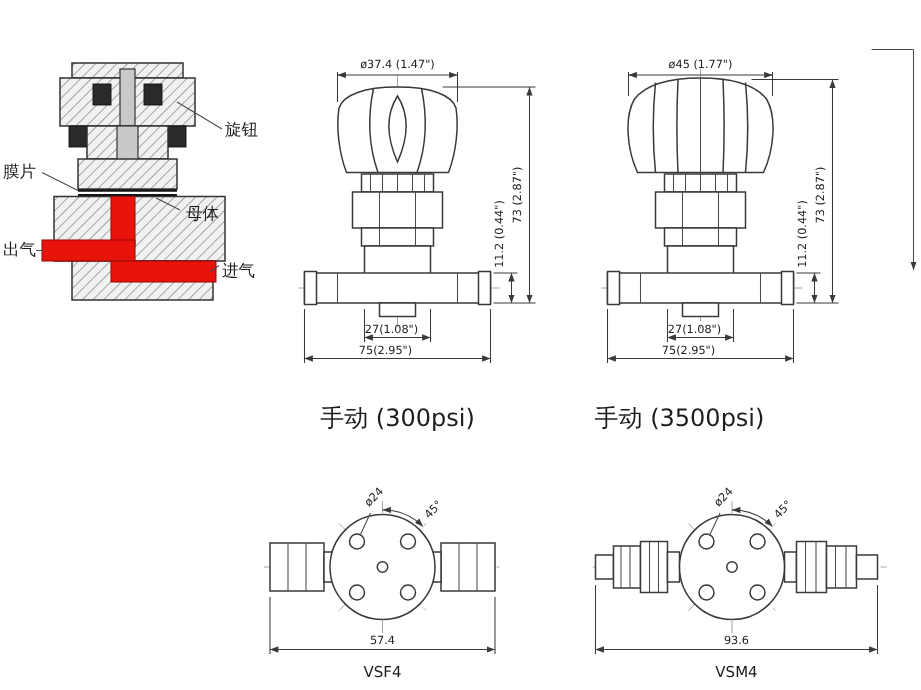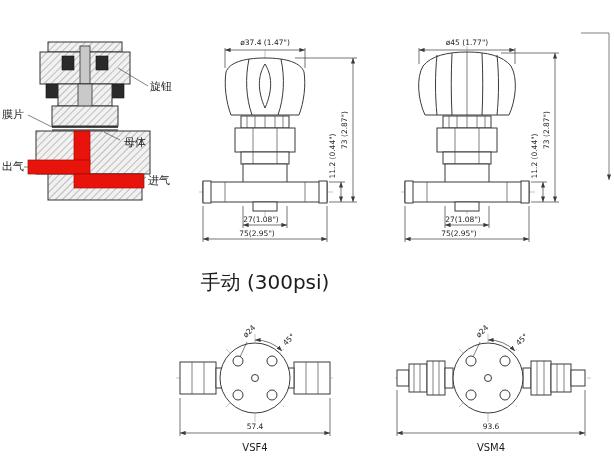--- a/index.html
+++ b/index.html
@@ -1,19 +1,19 @@
 <!DOCTYPE html>
 <html><head>
 <meta charset="utf-8">
 <style>
   html,body{margin:0;padding:0;background:#fff;}
   .canvas{position:relative;width:614px;height:460px;background:#ffffff;overflow:hidden;
           font-family:"DejaVu Sans",sans-serif;}
   .abs{position:absolute;}
-  .caption{position:absolute;text-align:center;font-size:20px;color:#1c1c1c;
+  .caption{position:absolute;text-align:center;font-size:16px;color:#1c1c1c;
            font-family:"DejaVu Sans",sans-serif;}
   .model{font-size:10px;}
   
   .ln{stroke:#3a3a3a;stroke-width:1;fill:#ffffff;}
   .lnf{stroke:#3a3a3a;stroke-width:1;fill:none;}
   .thin{stroke:#4a4a4a;stroke-width:0.7;fill:none;}
   .dim{stroke:#3a3a3a;stroke-width:0.7;fill:none;}
   .cl{stroke:#9a9a9a;stroke-width:0.6;stroke-dasharray:8 3 2 3;fill:none;}
   .hatched{fill:url(#hatch);stroke:#333;stroke-width:1;}
   .dark{fill:#2a2a2a;stroke:#111;stroke-width:0.6;}
@@ -192,20 +192,21 @@
       <line class="thin" x1="224" y1="3" x2="224" y2="150" marker-end="url(#ae)"></line>
     </g>
     <text class="dimtxt" x="82" y="15" text-anchor="middle">ø45 (1.77")</text>
     <text class="dimtxt" text-anchor="middle" transform="translate(164,100) rotate(-90)">73 (2.87")</text>
     <text class="dimtxt" text-anchor="middle" transform="translate(152,126) rotate(-90)">11.2 (0.44")</text>
     <text class="dimtxt" x="78" y="192" text-anchor="middle">27(1.08")</text>
     <text class="dimtxt" x="74" y="206" text-anchor="middle">75(2.95")</text>
   </svg>
 
   <div class="caption" style="left:199px;top:269px;width:132px">手动 (300psi)</div>
+  <div class="caption" style="left:387px;top:269px;width:132px">手动 (3500psi)</div>
 
   <svg class="abs" style="left:170px;top:320px" width="180" height="138" viewBox="0 0 180 138">
     <line class="cl" x1="6" y1="58" x2="164" y2="58"></line>
     <line class="cl" x1="85" y1="14" x2="85" y2="104"></line>
     <line class="cl" x1="56" y1="29" x2="114" y2="87"></line>
     <line class="cl" x1="56" y1="87" x2="114" y2="29"></line>
     <g>
       <rect class="ln" x="10" y="42" width="36" height="32"></rect>
       <line class="thin" x1="22" y1="42" x2="22" y2="74"></line>
         <line class="thin" x1="34" y1="42" x2="34" y2="74"></line>

